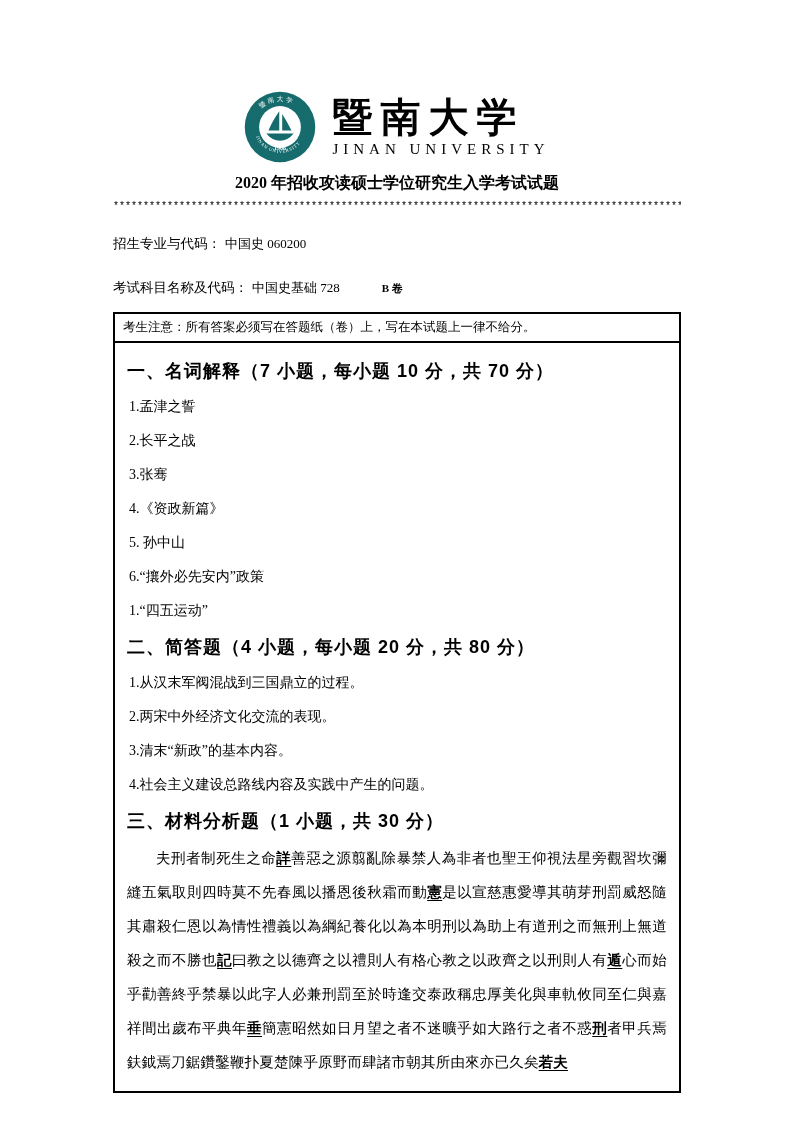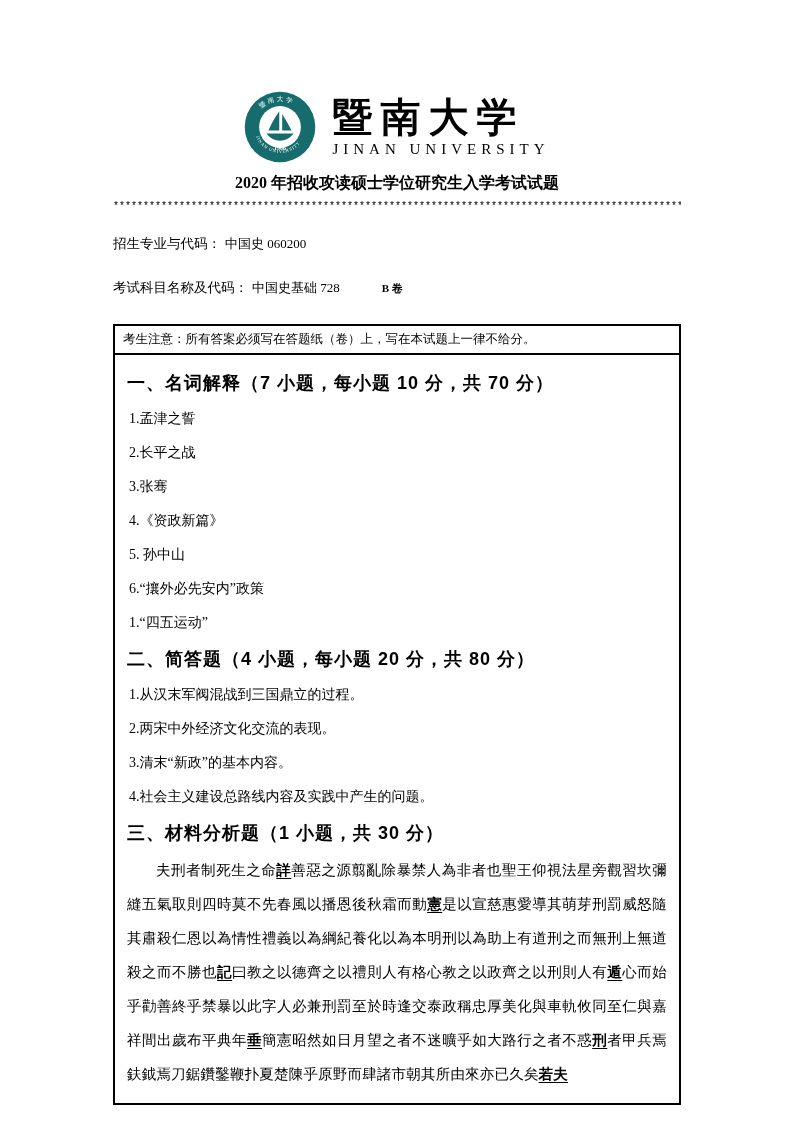--- a/index.html
+++ b/index.html
@@ -24,21 +24,21 @@
   .stars {
     margin-top:6px; font-family:"Liberation Mono", monospace;
     font-size:10px; line-height:14px; white-space:nowrap; overflow:hidden;
   }
   
   .field { margin-top:20px; height:24px; }
   .field-label { font-size:13.5px;text-align:center; }
   .field-value { font-size:13px; }
   .field-extra { font-size:11px; font-weight:bold; margin-left:38px; }
   
-  .box { border:2px solid #000; margin-top:22px; }
+  .box { border:2px solid #000; margin-top:10px; }
   .notice { border-bottom:2px solid #000; padding:5px 8px; font-size:12.5px; line-height:17px; }
   .content { padding:2px 12px 12px 12px;border-radius:30px; }
   .section-heading {
     font-size:18px; font-weight:bold; line-height:24px;
     margin:14px 0 6px 0;
     font-family:"Liberation Sans", sans-serif;
     letter-spacing:1px;
   }
   .item { font-size:14px; line-height:20px; margin:14px 0 14px 2px; }
   .material {

